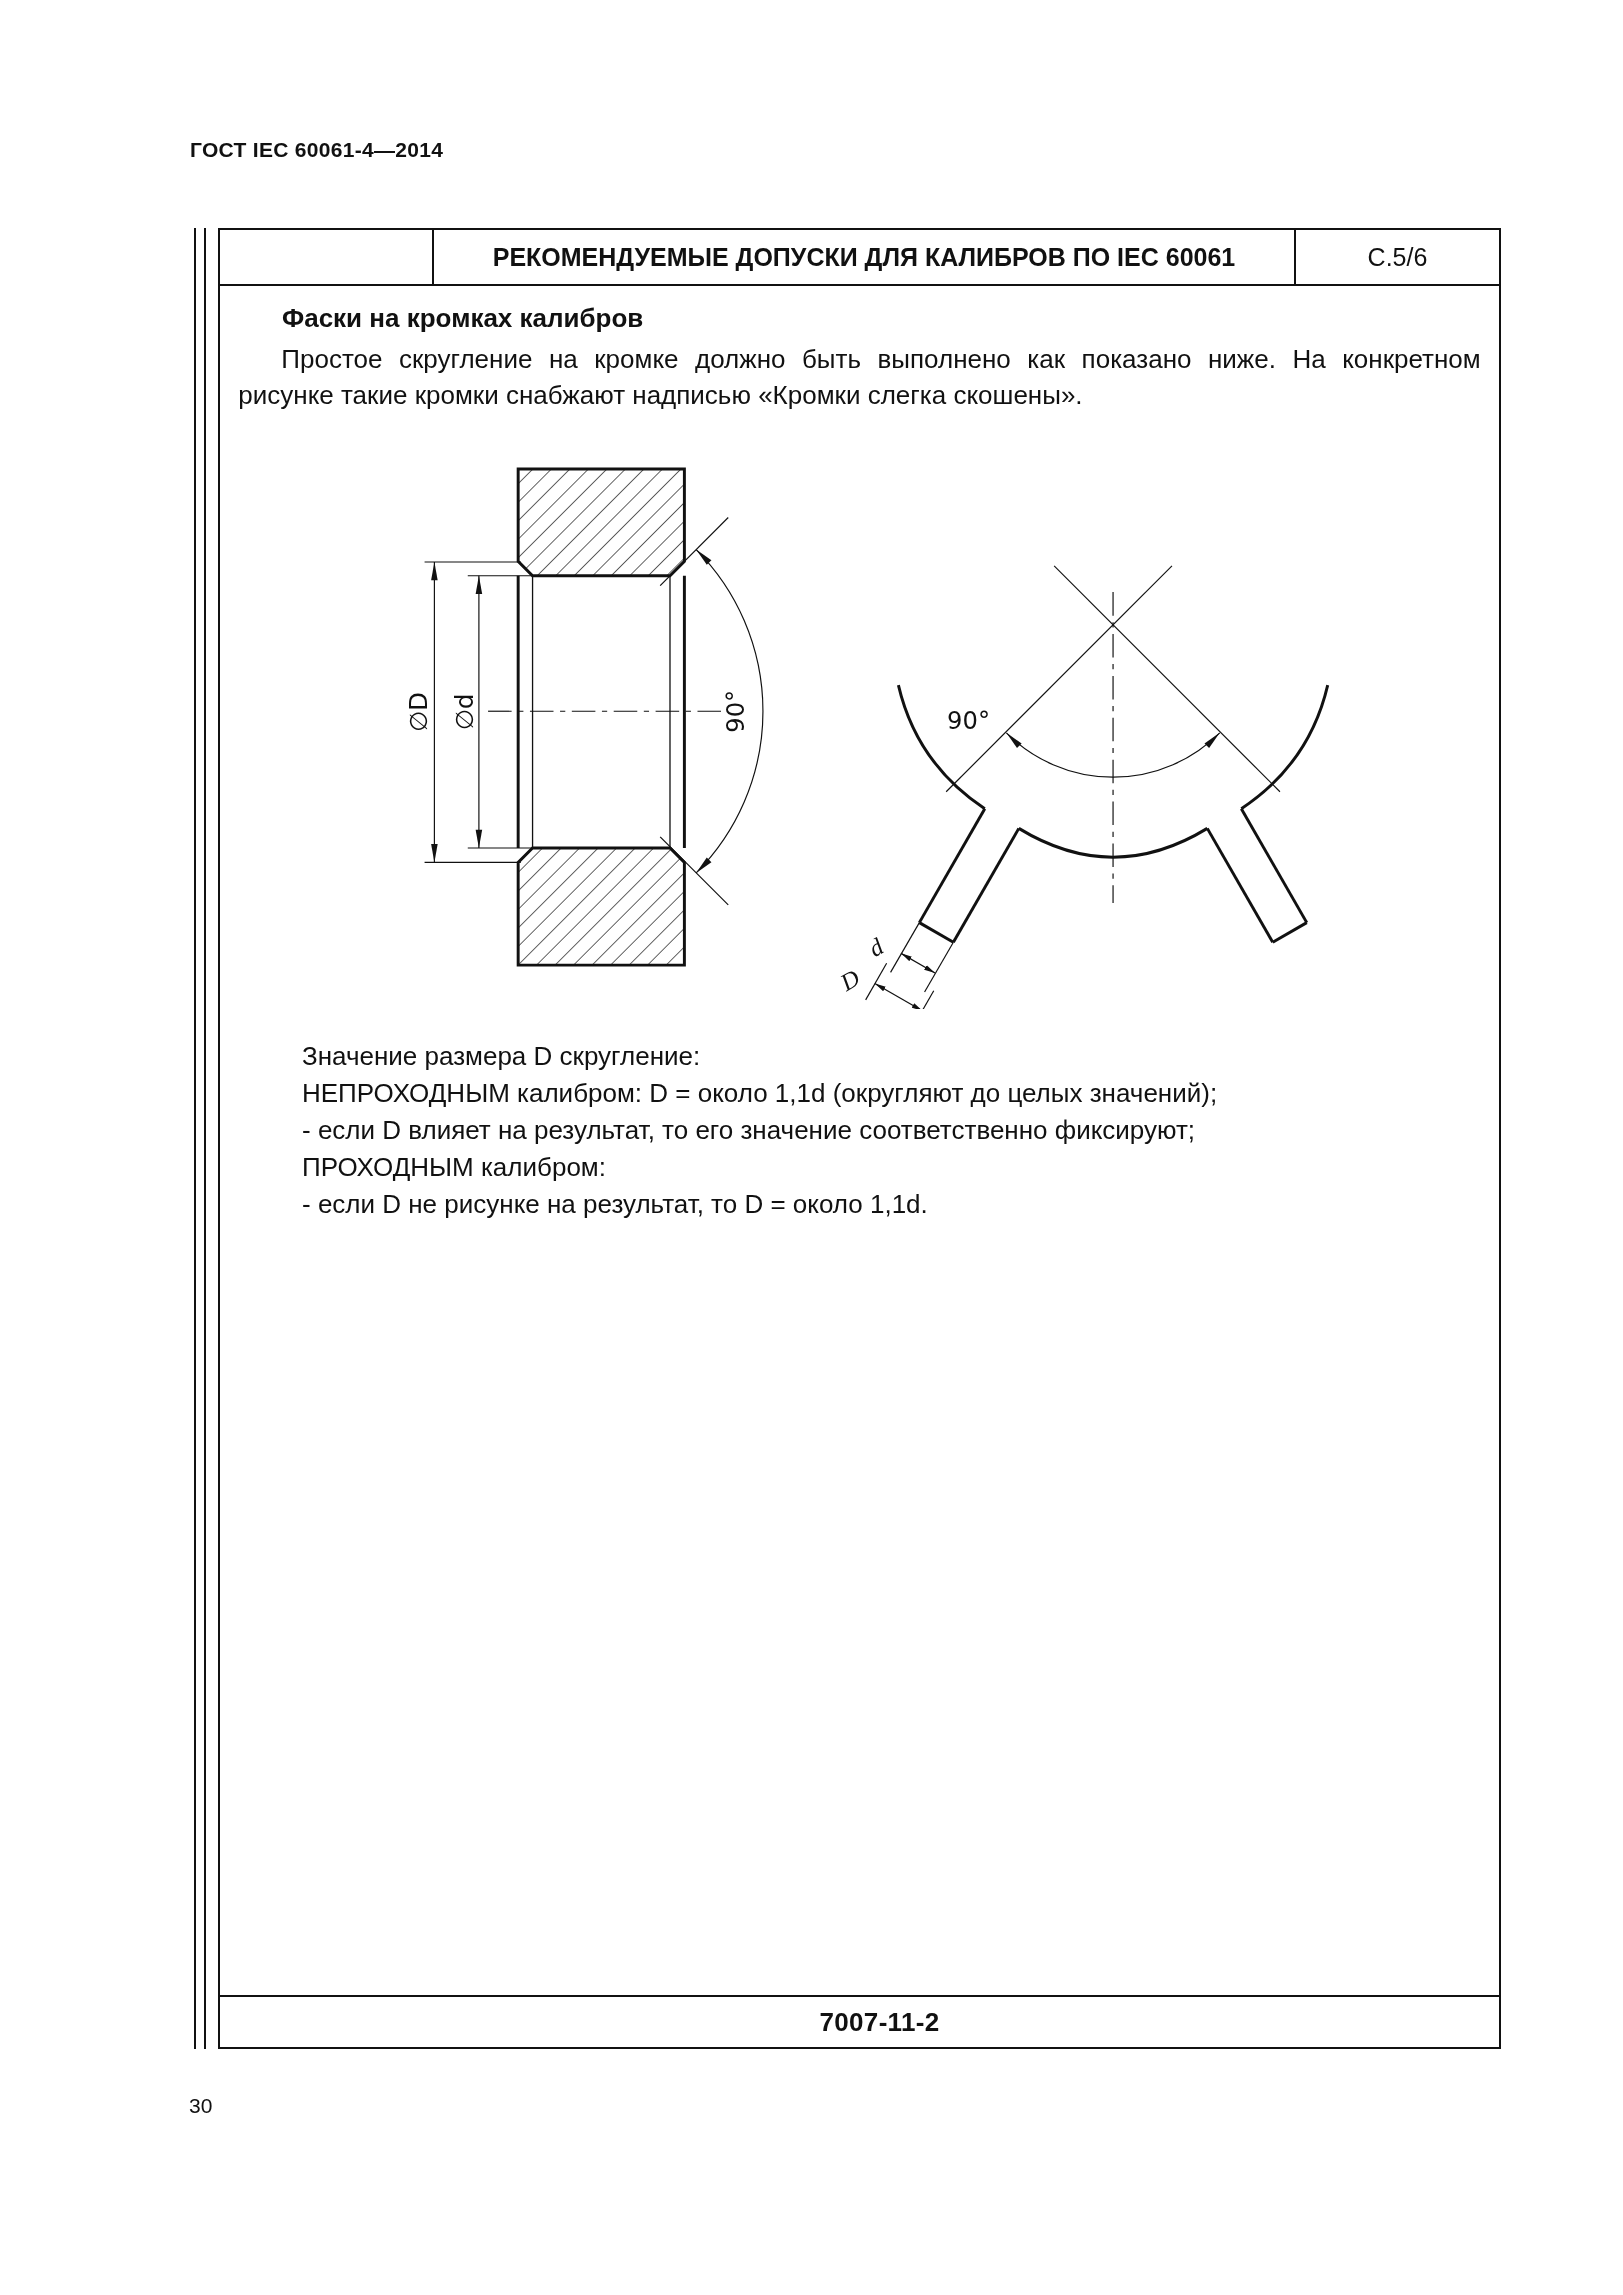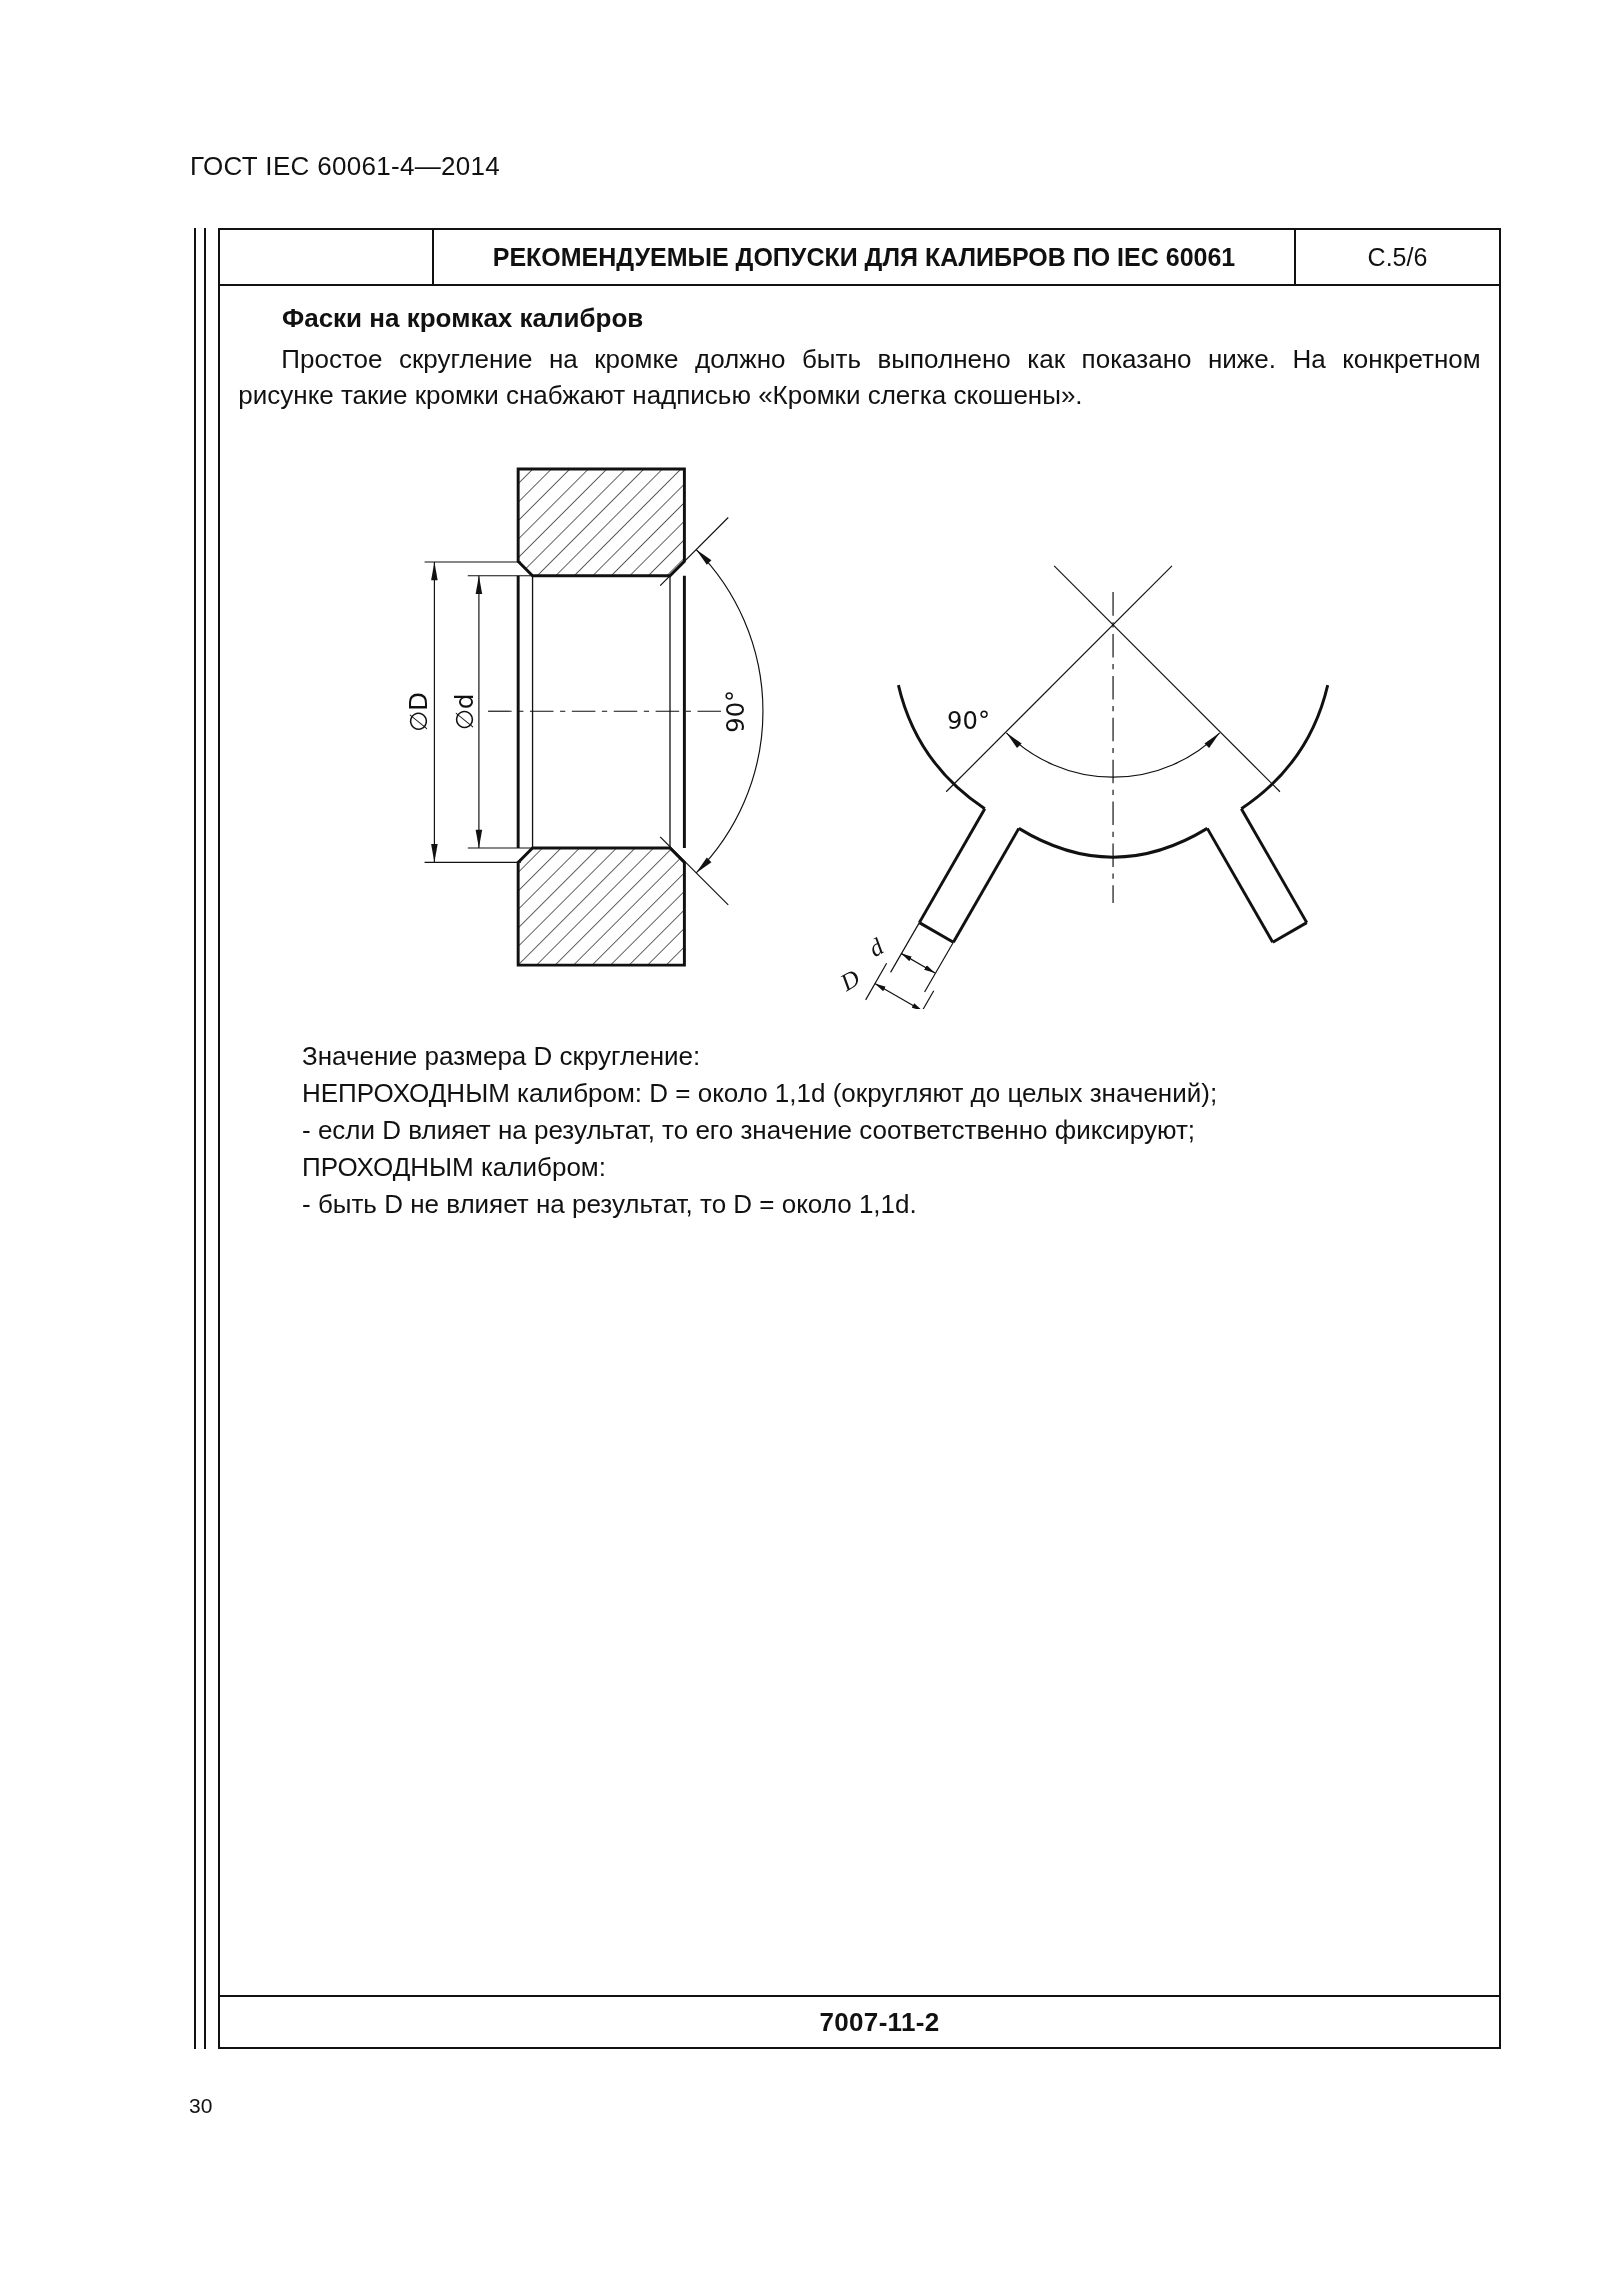--- a/index.html
+++ b/index.html
@@ -5,22 +5,22 @@
   html,body{margin:0;padding:0;background:#e8e8e8;}
   .page{
     position:relative;
     width:1623px;height:2295px;
     background:#ffffff;
     font-family:"Liberation Sans",sans-serif;
     color:#111;
     overflow:hidden;
   }
   .doc-code{
-    position:absolute;left:190px;top:151px;
-    font-size:26px;font-weight:normal;letter-spacing:0.3px;
+    position:absolute;left:190px;top:138px;
+    font-size:21px;font-weight:bold;letter-spacing:0.3px;
   }
   .binding{position:absolute;top:228px;height:1821px;width:2px;background:#111;}
   .b1{left:194px}
   .b2{left:204px}
   .sheet{
     position:absolute;left:218px;top:228px;
     width:1283px;height:1821px;
     border:2px solid #111;box-sizing:border-box;
     display:flex;flex-direction:column;
   }
@@ -160,21 +160,21 @@
           <text class="dimlbl" transform="rotate(-30 1352 1452)" x="1352" y="1452" text-anchor="end" font-size="37">d</text>
           <text class="dimlbl" transform="rotate(-30 1316 1500)" x="1316" y="1500" text-anchor="end" font-size="37">D</text>
         </svg>
       </div>
 
       <div class="notes">
         <div>Значение размера D скругление:</div>
         <div>НЕПРОХОДНЫМ калибром: D = около 1,1d (округляют до целых значений);</div>
         <div>- если D влияет на результат, то его значение соответственно фиксируют;</div>
         <div>ПРОХОДНЫМ калибром:</div>
-        <div>- быть D не влияет на результат, то D = около 1,1d.</div>
+        <div>- если D не рисунке на результат, то D = около 1,1d.</div>
       </div>
     </div>
 
     <div class="sheet-footer">7007-11-2</div>
   </div>
 
   <div class="page-number">30</div>
 </div>
 
 

